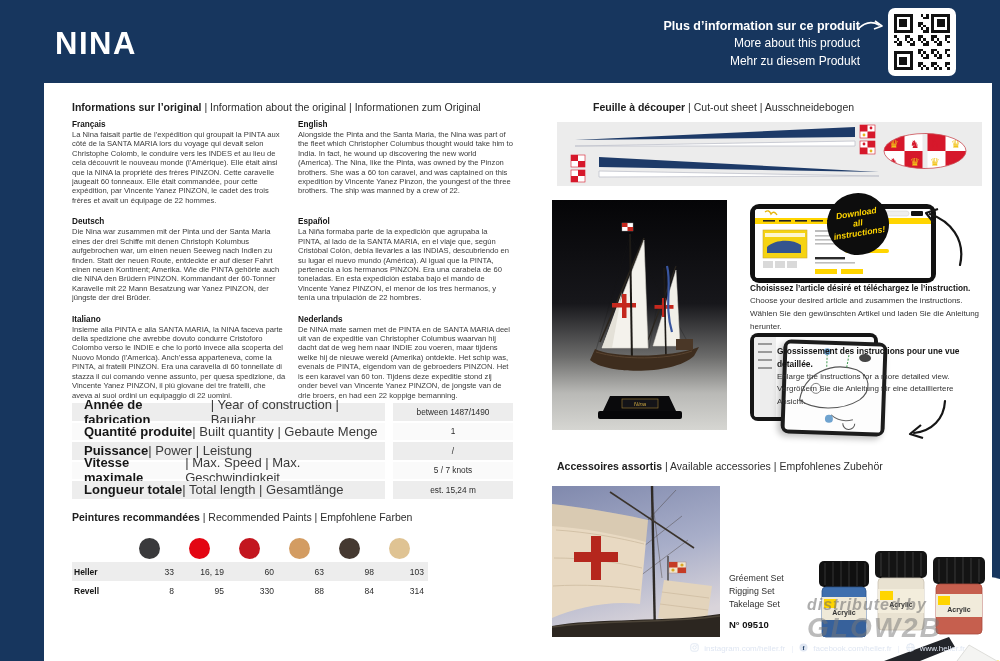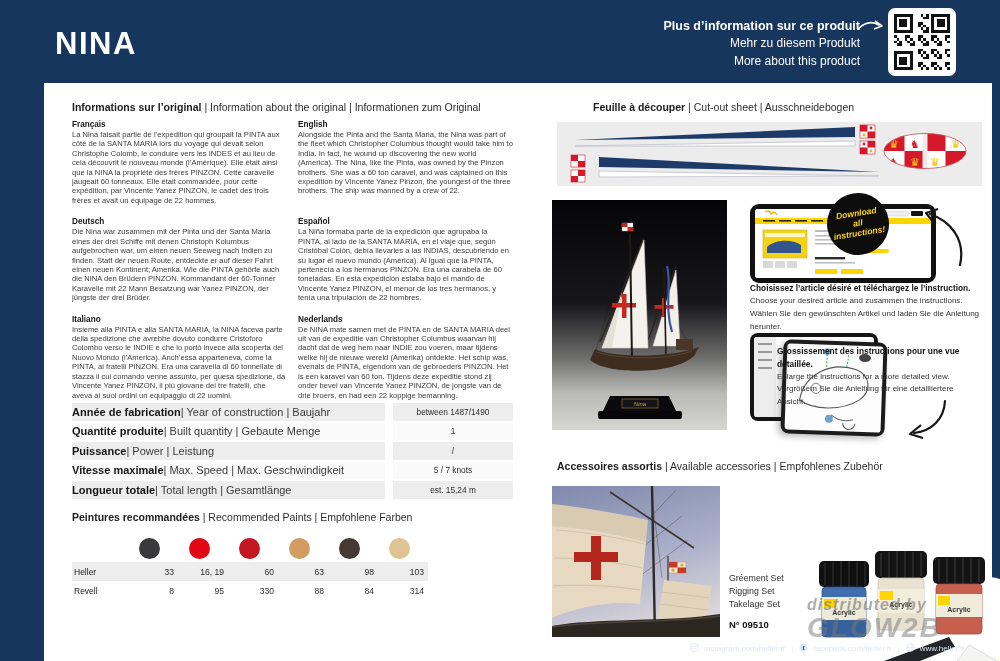--- a/index.html
+++ b/index.html
@@ -23,33 +23,33 @@
   .sec-h span{font-weight:400;color:#2e2e2e;}
 
   
   .langs{position:absolute;left:28px;top:37px;width:441px;height:281px;overflow:hidden;
          display:grid;grid-template-columns:1fr 1fr;column-gap:16px;row-gap:9px;gap:11px;}
   .para h4{margin:0 0 1px;font-size:8.2px;font-weight:800;color:#151515;}
   .para p{margin:0;font-size:7.6px;line-height:1.24;color:#3b3b3b;}
 
   .spec{position:absolute;left:28px;top:320px;width:441px;}
   .spec-row{display:flex;height:17.5px;margin-bottom:2px;align-items:stretch;}
-  .spec-label{flex:1;margin-right:8px;display:flex;align-items:center;font-size:11px;color:#3a3a3a;}
+  .spec-label{flex:1;margin-right:8px;padding-left:12px;display:flex;align-items:center;font-size:13px;color:#3a3a3a;}
   .spec-label b{font-weight:800;color:#161616;}
   .spec-value{width:120px;display:flex;align-items:center;justify-content:center;font-size:8.3px;color:#2c2c2c;}
   .spec-row:nth-child(odd) .spec-label,.spec-row:nth-child(odd) .spec-value{background:#ededed;}
   .spec-row:nth-child(even) .spec-label,.spec-row:nth-child(even) .spec-value{background:#fafafa;}
 
   .paints-h{left:28px;top:428px;}
   .paint-grid{position:absolute;left:28px;top:451px;width:356px;}
   .paint-row{display:grid;grid-template-columns:52px repeat(6,50px);align-items:center;}
   .paint-row.swatches{height:28px;}
   .paint-row.vals{height:19px;font-size:8.5px;}
   .paint-row.vals.heller{background:#ededed;}
-  .paint-row .plabel{padding-left:2px;font-weight:400;font-size:8.5px;color:#161616;}
+  .paint-row .plabel{padding-left:2px;font-weight:700;font-size:8.5px;color:#161616;}
   .paint-row .pval{text-align:right;color:#2c2c2c;}
   .swatch{width:21px;height:21px;border-radius:50%;margin:0 auto;}
 
   
   .cutout-h{left:513px;top:18px;padding-left:36px;}
   .decals{position:absolute;left:513px;top:39px;width:425px;height:64px;background:#ececec;}
   .photo1{position:absolute;left:508px;top:117px;width:175px;height:230px;}
   .tablet1{position:absolute;left:706px;top:121px;width:186px;height:79px;background:#111;border-radius:9px;padding:5px;box-sizing:border-box;}
   .t1screen{width:100%;height:100%;background:#fff;border-radius:3px;overflow:hidden;position:relative;}
   .badge{position:absolute;left:783px;top:110px;width:62px;height:62px;border-radius:50%;background:#0d0d0d;
@@ -81,22 +81,22 @@
 </style>
 </head>
 <body>
 
 <div id="page">
 
   <div class="brand">NINA</div>
 
   <div class="moreinfo">
     <div class="l1">Plus d’information sur ce produit</div>
+    <div class="l2">More about this product</div>
     <div class="l2">Mehr zu diesem Produkt</div>
-    <div class="l2">More about this product</div>
   </div>
 
   <div class="hdr-arrow">
     <svg width="28" height="16" viewBox="0 0 28 16">
       <path d="M2,11 C9,4 16,3 23,7" stroke="#fff" stroke-width="1.6" fill="none" stroke-linecap="round"></path>
       <path d="M19,3 L26,8 L18,11" stroke="#fff" stroke-width="1.6" fill="none" stroke-linejoin="round"></path>
     </svg>
   </div>
 
   <div class="qr" title="">

